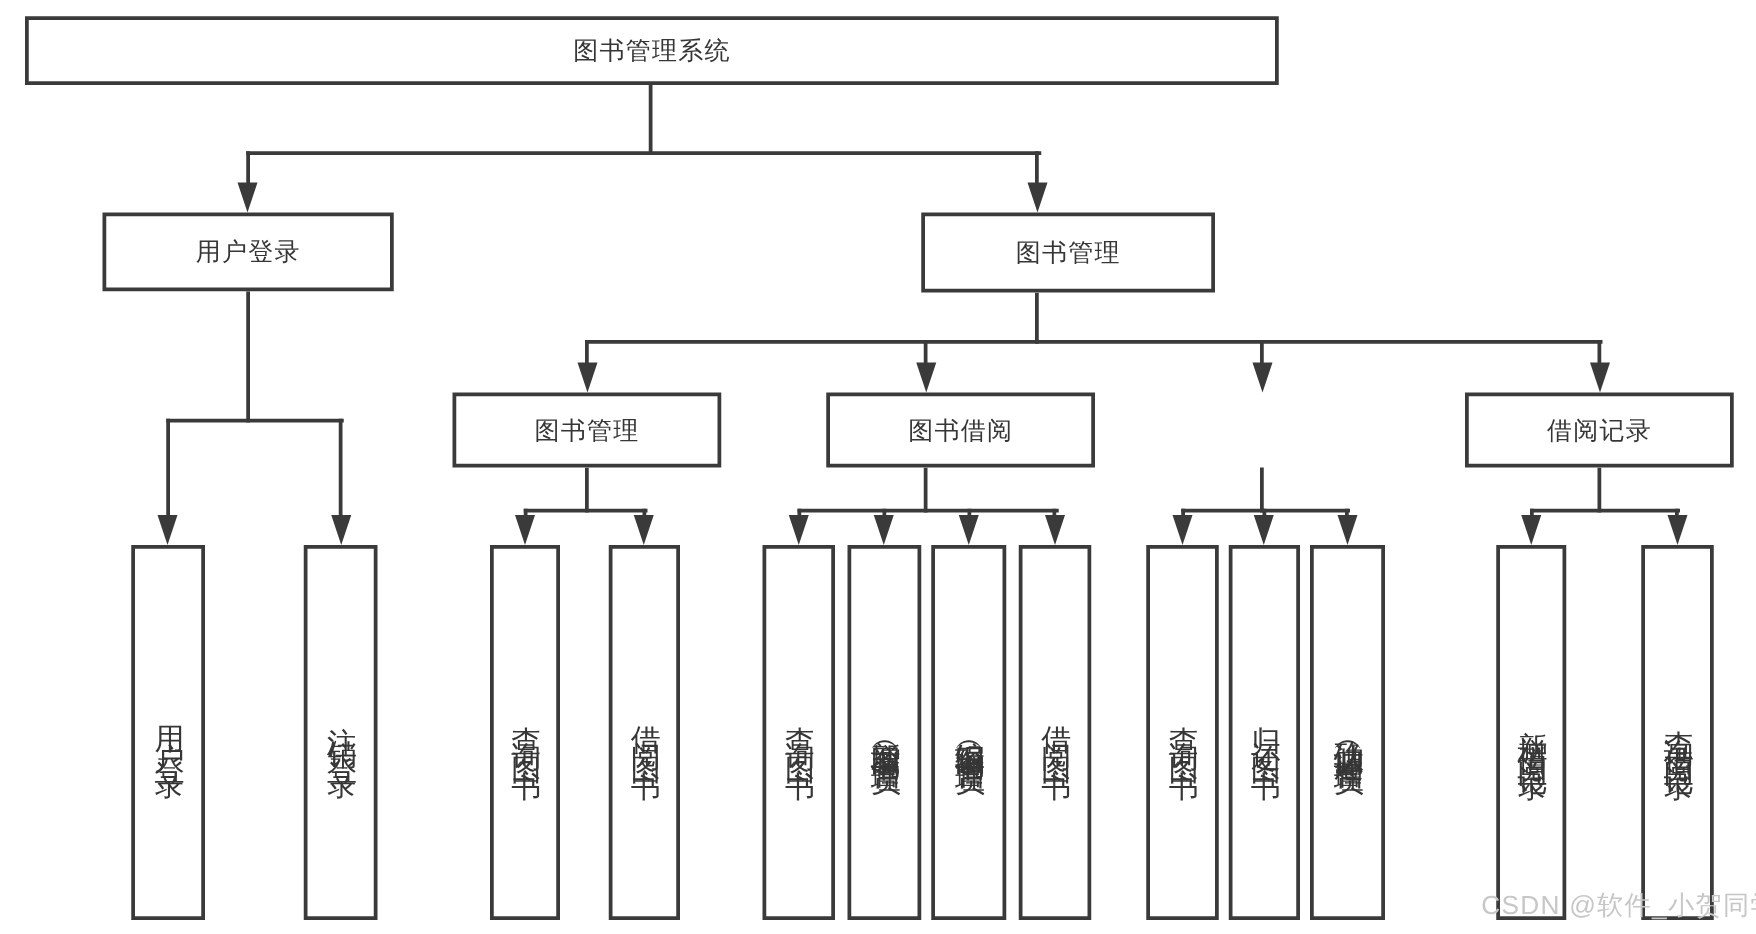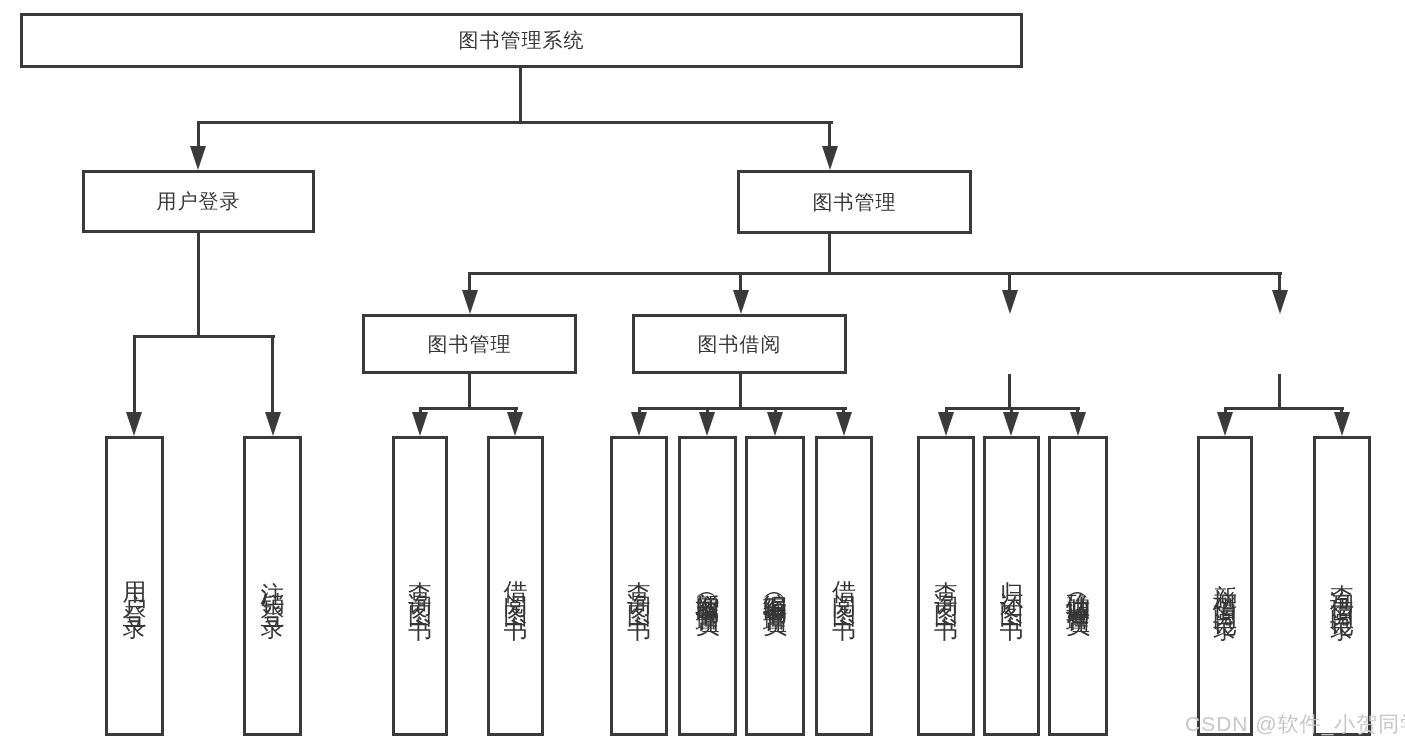--- a/index.html
+++ b/index.html
@@ -122,23 +122,24 @@
   <div class="arrowhead" style="left:1334px;top:412px;"></div>
 
   <div class="node" style="left:20px;top:13px;width:1003px;height:55px;">图书管理系统</div>
 
   <div class="node" style="left:82px;top:170px;width:233px;height:63px;">用户登录</div>
 
   <div class="node" style="left:712px;top:170px;width:235px;height:64px;margin-left:25px;">图书管理</div>
 
   <div class="node" style="left:362px;top:314px;width:215px;height:60px;">图书管理</div>
 
-  <div class="node" style="left:632px;top:314px;width:215px;height:60px;font-family:Liberation Mono, monospace;">图书借阅</div>
+  <div class="node" style="left:661px;top:314px;width:215px;height:60px;font-family:Liberation Mono, monospace;">图书借阅</div>
 
 
+  <div class="node" style="left:1172px;top:314px;width:215px;height:60px;">借阅记录</div>
 
   <div class="node leaf ls4" style="left:105px;top:436px;width:59px;height:300px;">用户登录</div>
   <div class="node leaf ls4" style="left:243px;top:436px;width:59px;height:300px;">注销登录</div>
 
   <div class="node leaf ls4" style="left:392px;top:436px;width:56px;height:300px;">查询图书</div>
   <div class="node leaf ls4" style="left:487px;top:436px;width:57px;height:300px;">借阅图书</div>
 
   <div class="node leaf ls4" style="left:610px;top:436px;width:58px;height:300px;">查询图书</div>
   <div class="node leaf ls9" style="left:678px;top:436px;width:59px;height:300px;">新增图书（管理员）</div>
   <div class="node leaf ls9" style="left:745px;top:436px;width:60px;height:300px;">编辑图书（管理员）</div>

